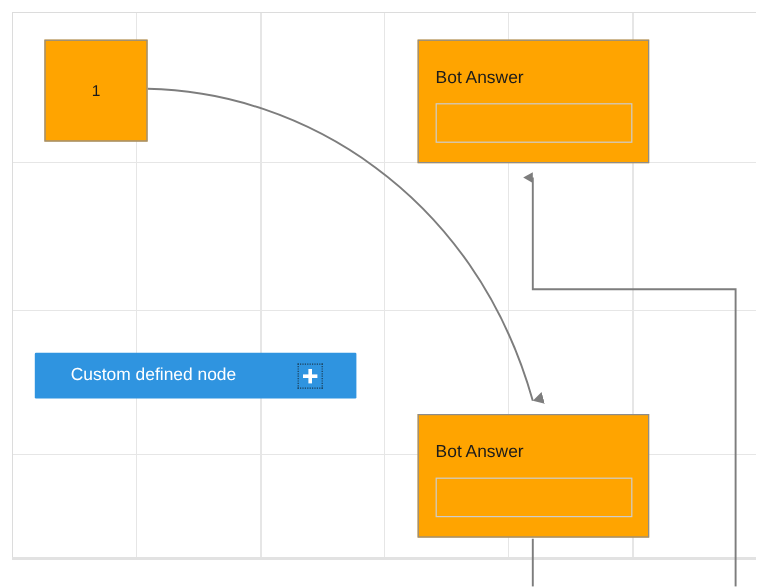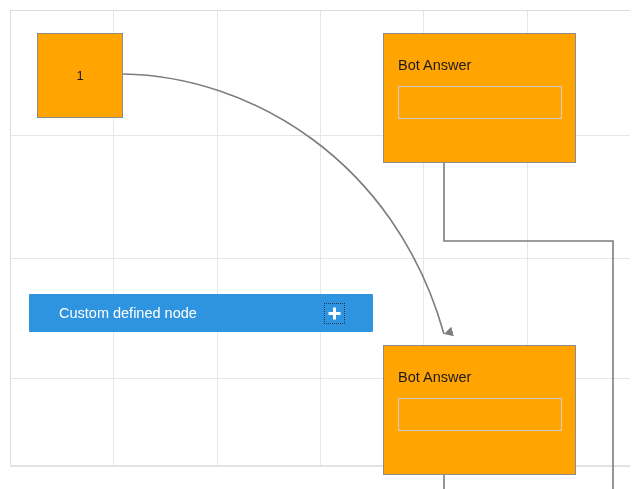--- a/index.html
+++ b/index.html
@@ -57,23 +57,22 @@
   }
   .node-square-label {
     color: #1a1a1a;
     font-size: 13px;
     line-height: 1;
     font-family: "Liberation Sans", sans-serif;
   }
 
   .node-bot {
     width: 193px;
-    height: 130px;
+    height: 103px;
     padding: 0;
-    margin-left: 35px;
   }
   .node-bot-top { left: 348px; top: 33px; }
   .node-bot-bottom { left: 348px; top: 345px; }
 
   .node-bot-title {
     position: absolute;
     left: 14px;
     top: 24px;
     font-size: 14.5px;
     color: #1b1b1b;
@@ -90,21 +89,21 @@
     box-sizing: border-box;
     border: 1px solid #cdcdcd;
     background: transparent;
   }
 
   
   .palette-bar {
     position: absolute;
     left: 29px;
     top: 294px;
-    width: 344px;
+    width: 268px;
     height: 38px;
     background: #2f94e0;
     box-sizing: border-box;
     display: flex;
     align-items: center;
     border-radius: 1px;
   }
   .palette-bar-label {
     color: #ffffff;
     font-size: 14.5px;

